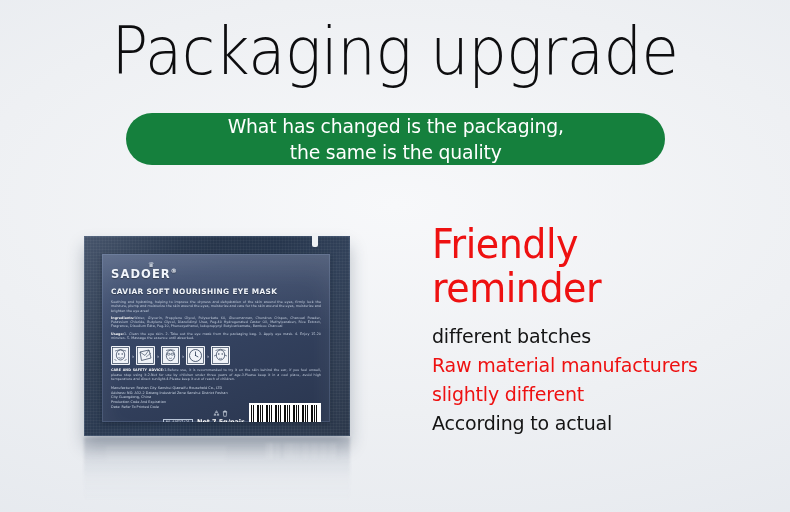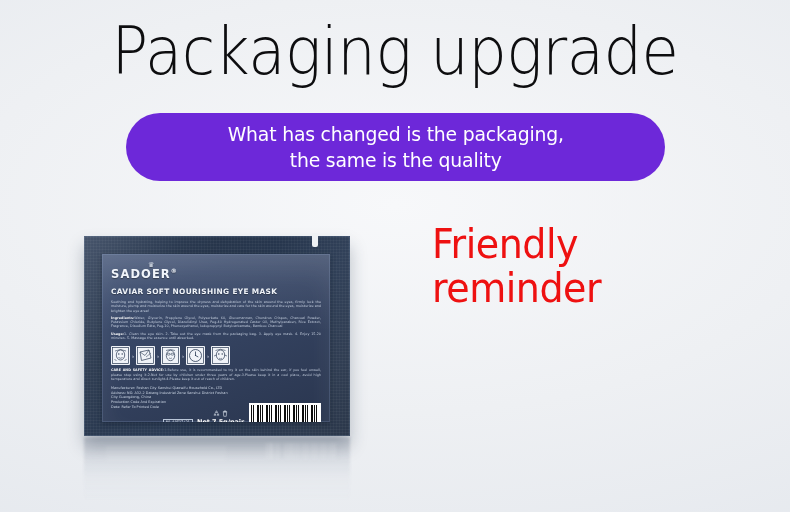--- a/index.html
+++ b/index.html
@@ -34,22 +34,22 @@
     transform-origin: center top;
     white-space: nowrap;
   }
 
   
   .banner {
     position: absolute;
     left: 126px;
     top: 113px;
     width: 539px;
-    height: 68px;
-    background: #6d28d9;
+    height: 52px;
+    background: #15803d;
     border-radius: 34px;
     display: flex;
     flex-direction: column;
     align-items: center;
     justify-content: center;
   }
   .banner-line {
     color: #ffffff;
     font-family: "DejaVu Sans", sans-serif;
     font-size: 20px;
@@ -351,20 +351,26 @@
 <div class="page-title">Packaging upgrade</div>
 
 <div class="banner">
   <div class="banner-line">What has changed is the packaging,</div>
   <div class="banner-line">the same is the quality</div>
 </div>
 
 <div class="notice">
   <div class="notice-head">Friendly</div>
   <div class="notice-head">reminder</div>
+  <div class="notice-lines">
+    <div class="notice-line black">different batches</div>
+    <div class="notice-line red">Raw material manufacturers</div>
+    <div class="notice-line red">slightly different</div>
+    <div class="notice-line black">According to actual</div>
+  </div>
 </div>
 
 <div class="product-wrap">
   <div class="pouch"></div>
   <div class="tear-notch"></div>
 
   <div class="label-panel">
 
     <div class="brand">
       <span class="brand-crown">♛</span><span>SADOER</span><span class="brand-reg">®</span>

